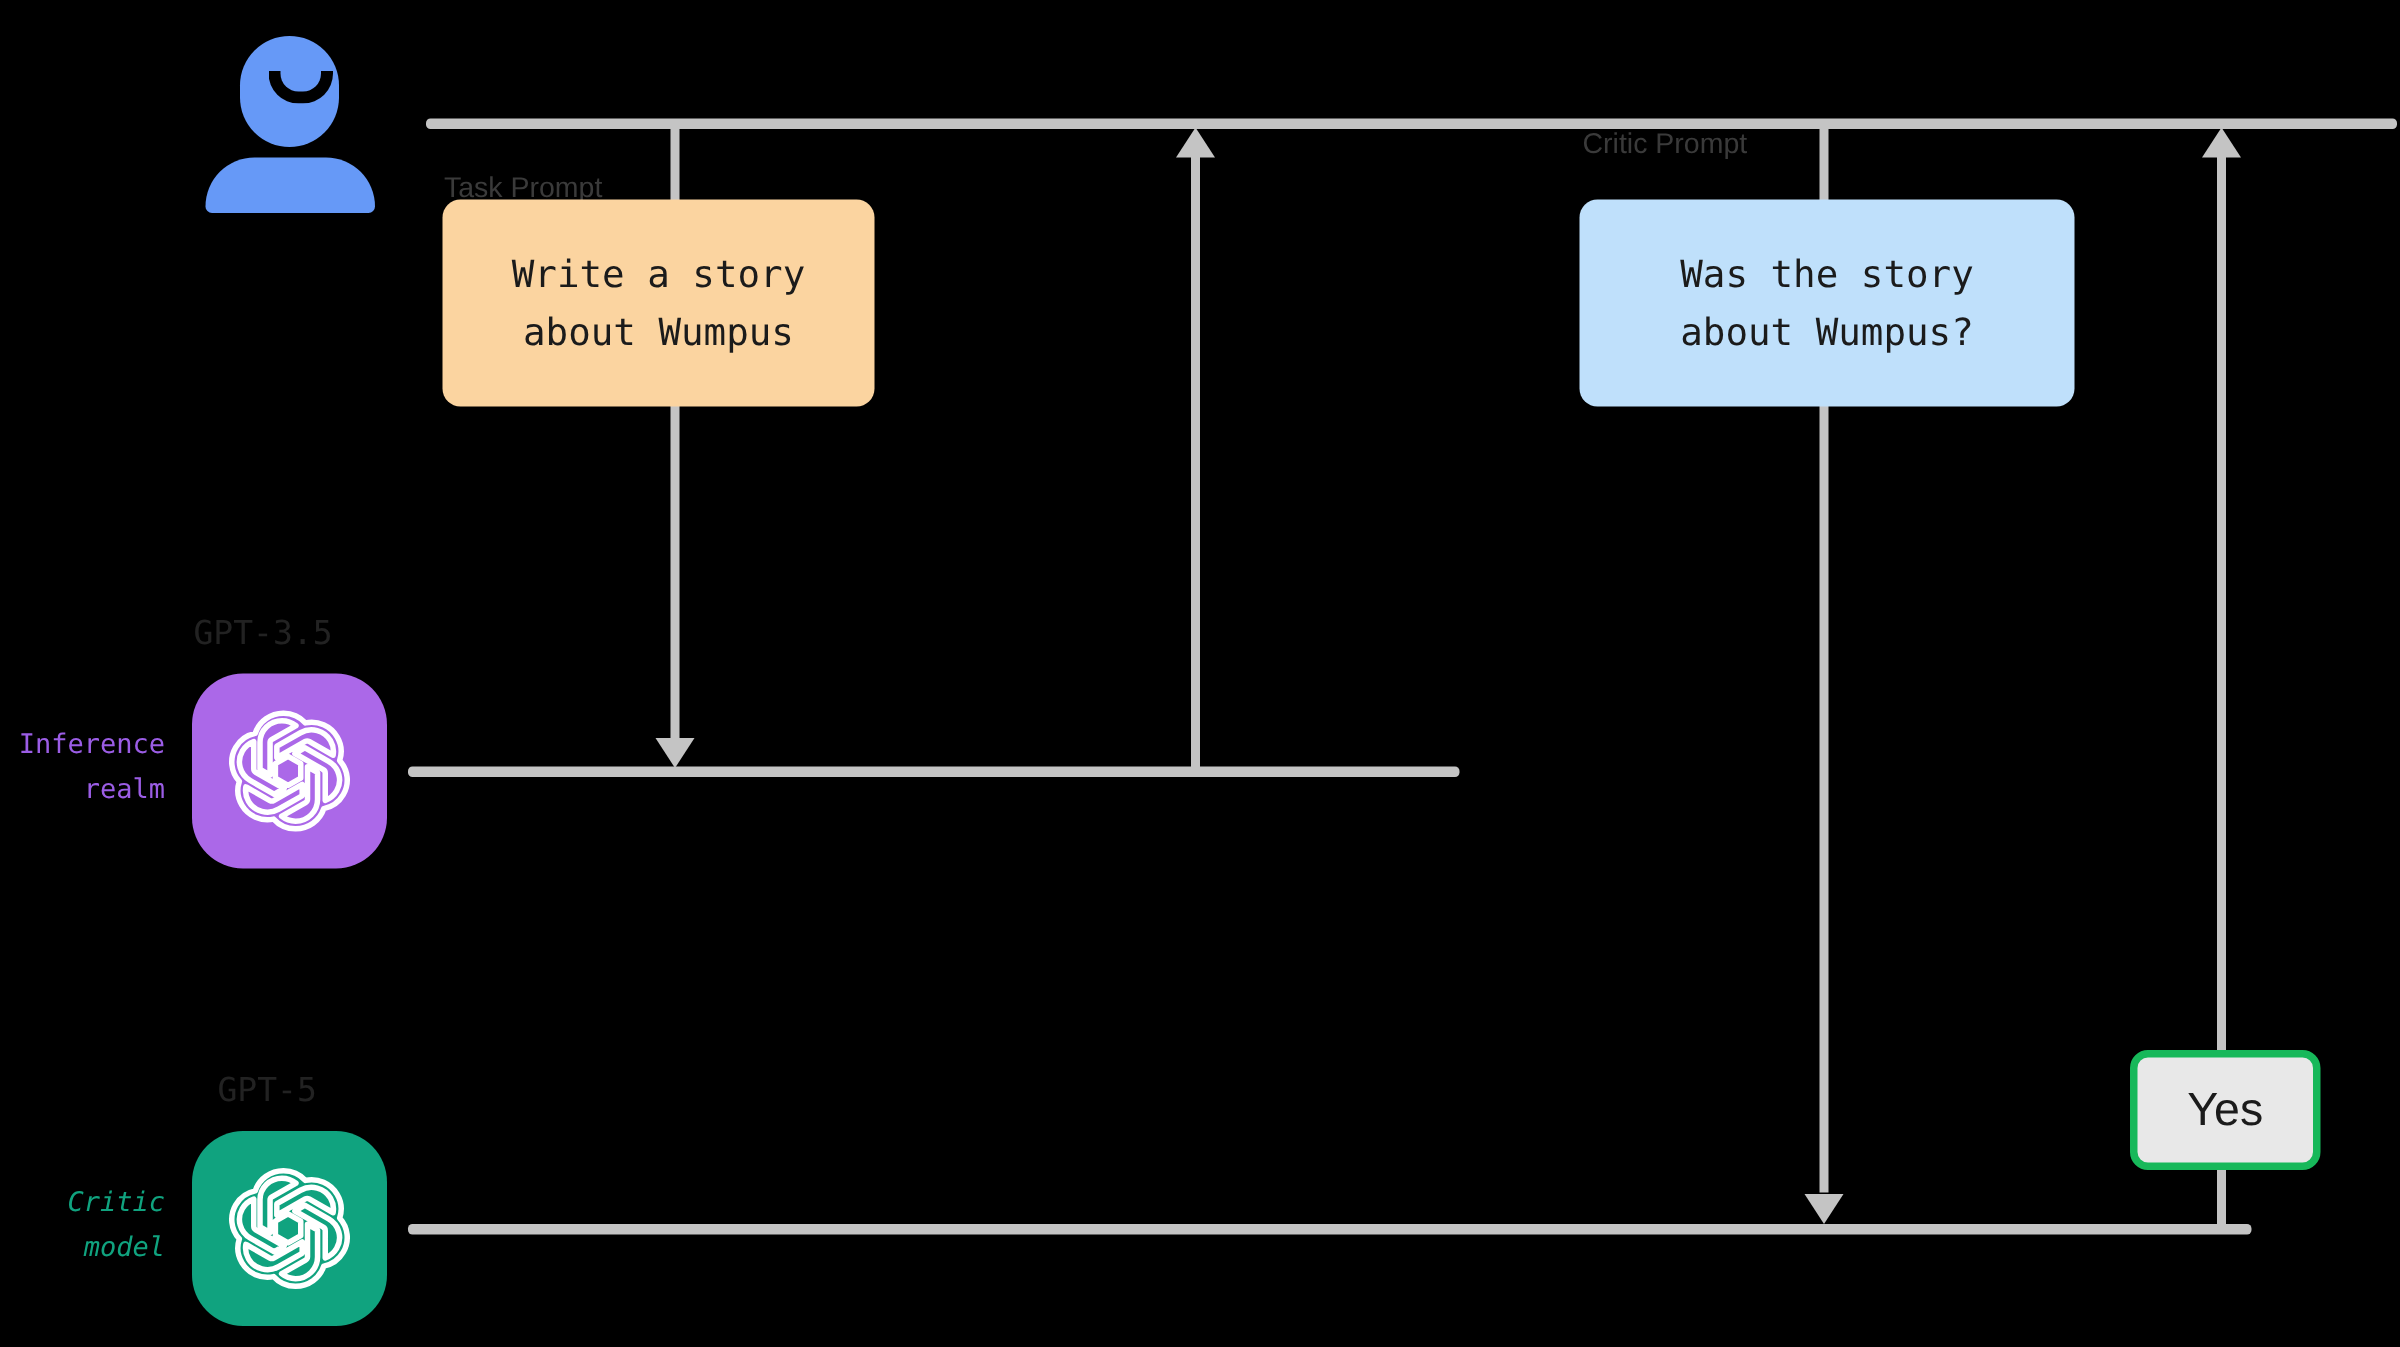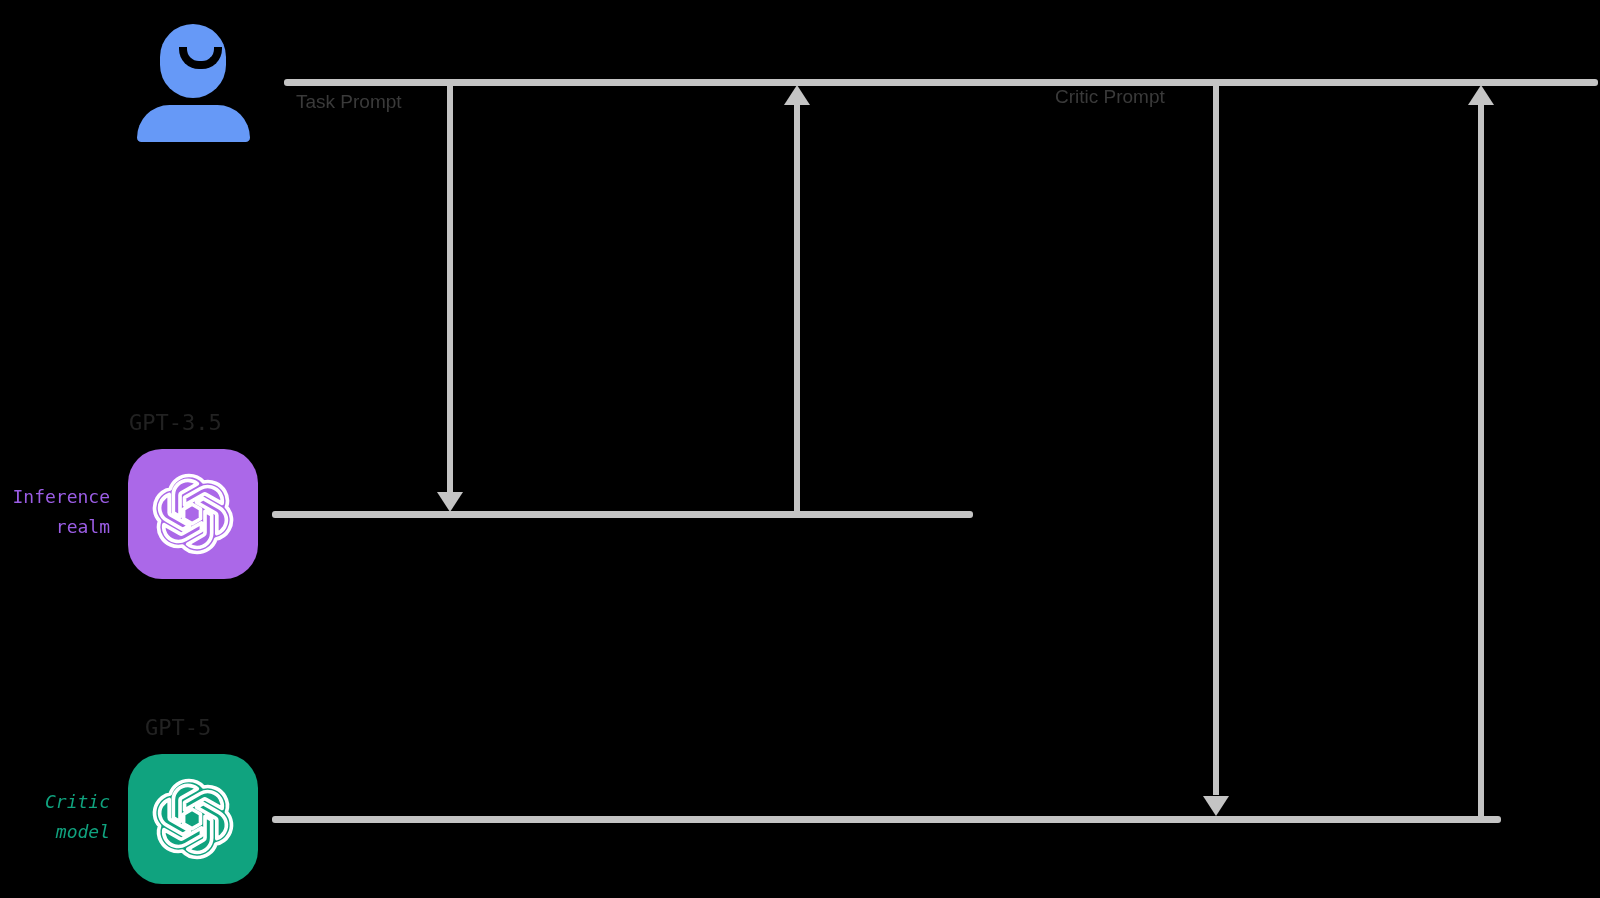--- a/index.html
+++ b/index.html
@@ -122,21 +122,21 @@
   .role-label.critic    { left: 0px;  top: 787px; color: #10a37f; font-style: italic; }
 
   
   .msg-label {
     position: absolute;
     font-family: "Liberation Sans", sans-serif;
     font-size: 19px;
     color: #3a3a3a;
     white-space: nowrap;
   }
-  .msg-label.l-task   { left: 296px;  top: 91px; text-align: center; }
+  .msg-label.l-task   { left: 296px;  top: 115px; text-align: center; }
   .msg-label.l-critic { left: 1055px; top: 86px; }
 
   
   .bubble {
     position: absolute;
     box-sizing: border-box;
     border-radius: 12px;
     display: flex;
     align-items: center;
     justify-content: center;
@@ -234,17 +234,28 @@
         <path d="M21.55 10.004a5.42 5.42 0 0 0-.478-4.501c-1.217-2.09-3.662-3.166-6.05-2.66A5.59 5.59 0 0 0 10.831 1C8.39.995 6.224 2.546 5.473 4.838A5.55 5.55 0 0 0 1.76 7.496a5.487 5.487 0 0 0 .691 6.5 5.416 5.416 0 0 0 .477 4.502c1.217 2.09 3.662 3.165 6.05 2.66A5.586 5.586 0 0 0 13.168 23c2.443.006 4.61-1.546 5.361-3.84a5.553 5.553 0 0 0 3.715-2.66 5.488 5.488 0 0 0-.693-6.497zm-8.381 11.558a4.199 4.199 0 0 1-2.675-.954c.034-.018.093-.05.132-.074l4.44-2.53a.71.71 0 0 0 .364-.623v-6.176l1.877 1.069c.02.01.033.029.036.05v5.115c-.003 2.274-1.87 4.118-4.174 4.123zM4.192 17.78a4.059 4.059 0 0 1-.498-2.763c.032.02.09.055.131.078l4.44 2.53c.225.13.504.13.73 0l5.42-3.088v2.138a.068.068 0 0 1-.027.057L9.9 19.288c-1.999 1.136-4.552.46-5.707-1.51zM3.023 8.216A4.15 4.15 0 0 1 5.198 6.41l-.002.151v5.06a.711.711 0 0 0 .364.624l5.42 3.087-1.876 1.07a.067.067 0 0 1-.063.005l-4.489-2.559c-1.995-1.14-2.679-3.658-1.53-5.63zm15.417 3.54l-5.42-3.088L14.896 7.6a.067.067 0 0 1 .063-.006l4.489 2.557c1.998 1.14 2.683 3.662 1.529 5.633a4.163 4.163 0 0 1-2.174 1.807V12.38a.71.71 0 0 0-.363-.623zm1.867-2.773a6.04 6.04 0 0 0-.132-.078l-4.44-2.53a.73.73 0 0 0-.729 0l-5.42 3.088V7.325a.068.068 0 0 1 .027-.057L14.1 4.713c2-1.137 4.555-.46 5.707 1.513.487.833.664 1.809.5 2.757zM8.294 12.769l-1.877-1.069a.065.065 0 0 1-.036-.051V6.534c.001-2.277 1.873-4.122 4.181-4.12.976 0 1.92.338 2.671.954-.34.018-.092.05-.131.073l-4.44 2.53a.71.71 0 0 0-.365.623l-.003 6.173zm1.02-2.168L11.73 9.22l2.414 1.38v2.759l-2.414 1.379-2.415-1.38v-2.756z"></path>
       </svg>
     </span>
   </div>
   <div class="role-label critic">Critic
  model</div>
 
   <div class="msg-label l-task">Task Prompt</div>
   <div class="msg-label l-critic">Critic Prompt</div>
 
-
-
-
+  <div class="bubble task">
+    <span class="txt">Write a story
+about Wumpus</span>
+  </div>
+
+
+  <div class="bubble critic-prompt">
+    <span class="txt">Was the story
+about Wumpus?</span>
+  </div>
+
+  <div class="bubble verdict">
+    <span class="txt">Yes</span>
+  </div>
 
 </div>
 
 </body></html>

